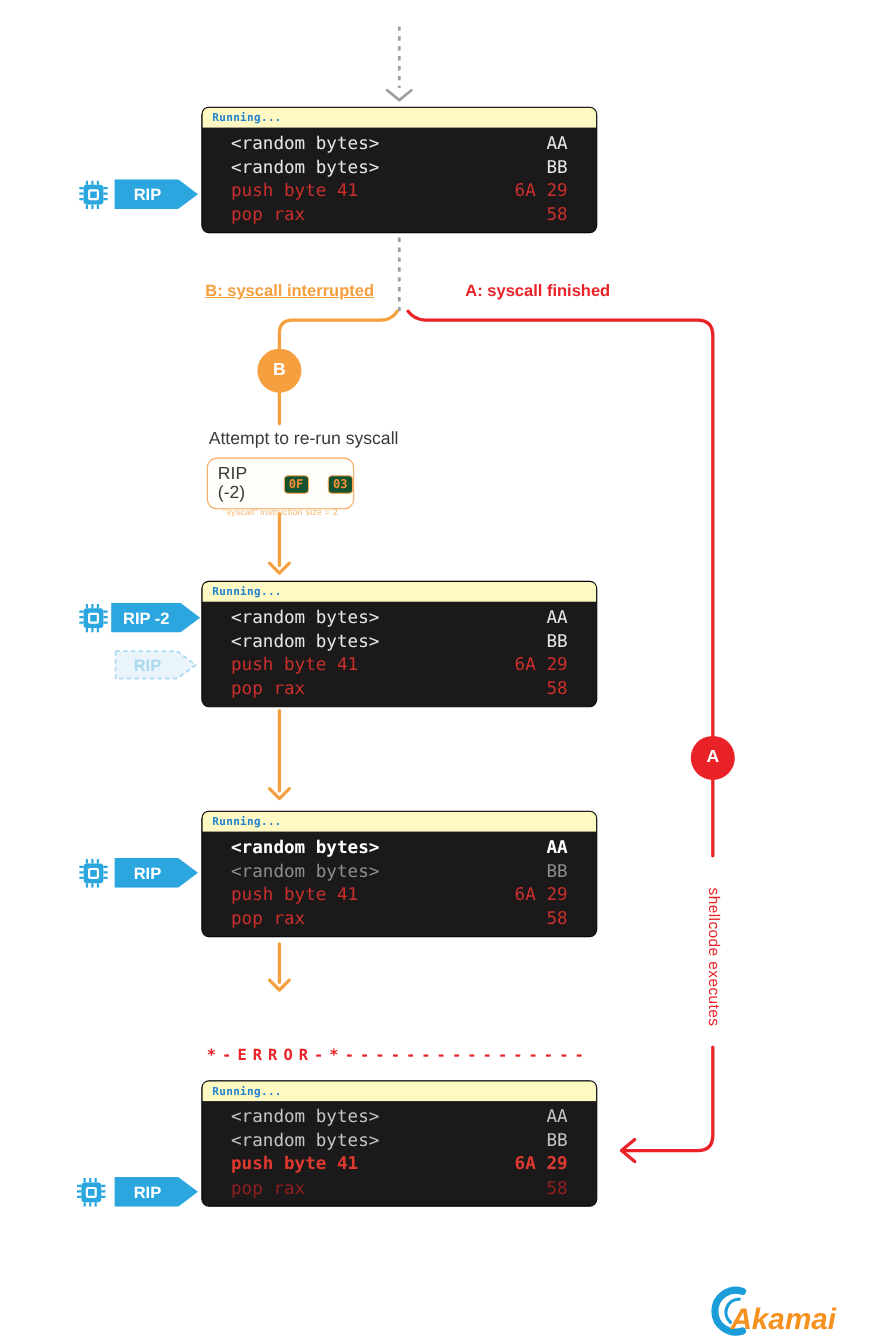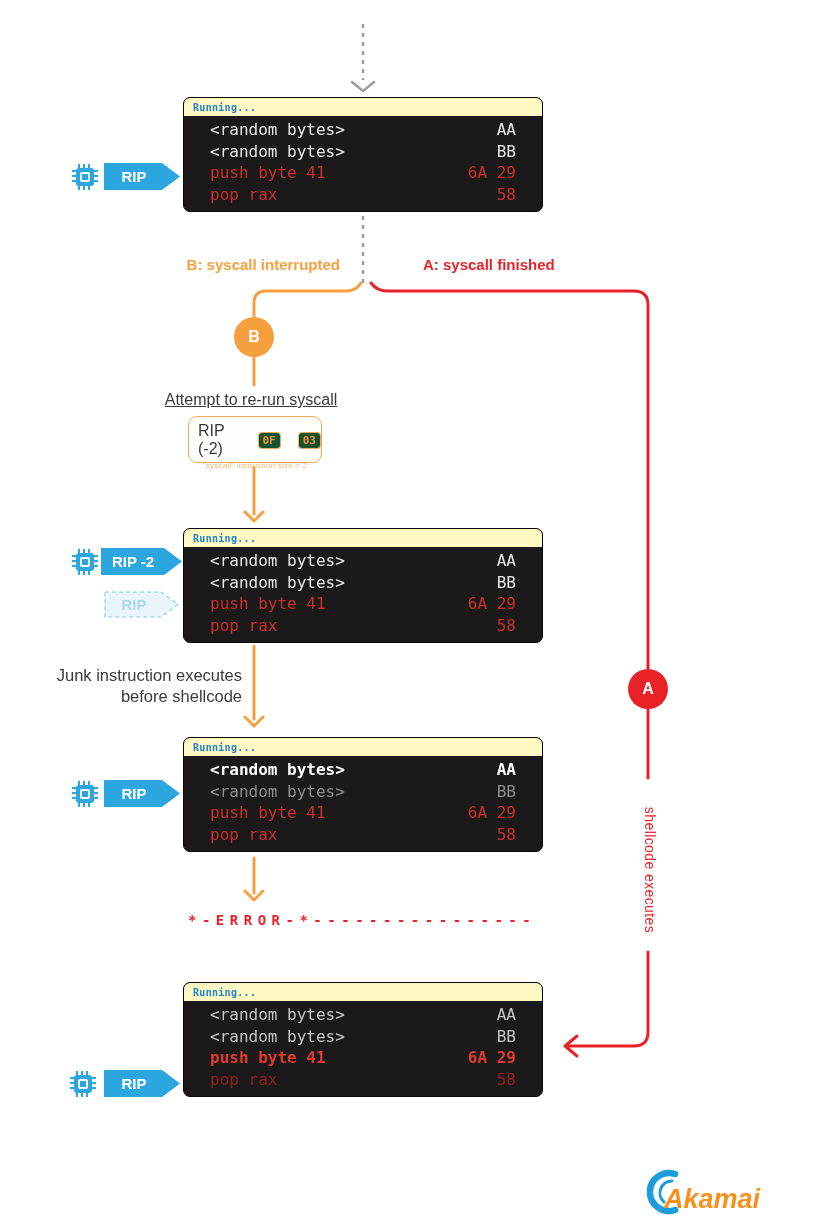--- a/index.html
+++ b/index.html
@@ -22,27 +22,27 @@
 
   
   .abs{position:absolute;}
   .circle-node{position:absolute;width:40px;height:40px;border-radius:50%;
                color:#fff;font:bold 16px/40px "Liberation Sans",sans-serif;text-align:center;}
   .b-node{background:#F59F3F;left:234px;top:317px;}
   .a-node{background:#E92228;left:628px;top:669px;}
 
   .lbl{position:absolute;}
   .branch-b{left:140px;top:256px;width:200px;text-align:right;
-            font:bold 15px "Liberation Sans",sans-serif;color:#F59F3F;}
+            font:bold 15px "Liberation Sans",sans-serif;color:#F59F3F;text-decoration:underline;}
   .branch-a{left:423px;top:256px;font:bold 15px "Liberation Sans",sans-serif;color:#E92228;}
-  .attempt{left:131px;top:391px;width:240px;text-align:center;
-           font:16px "Liberation Sans",sans-serif;color:#3a3a3a;text-decoration:underline;}
+  .attempt{left:156px;top:391px;width:240px;text-align:center;
+           font:16px "Liberation Sans",sans-serif;color:#3a3a3a;}
   .junk{left:28px;top:665px;width:214px;text-align:right;
         font:16.5px/21px "Liberation Sans",sans-serif;color:#3a3a3a;}
-  .error-line{left:188px;top:912px;font:bold 14px "DejaVu Sans Mono",monospace;
+  .error-line{left:188px;top:952px;font:bold 14px "DejaVu Sans Mono",monospace;
               letter-spacing:5.5px;color:#E92228;white-space:pre;}
   .shellcode{left:563px;top:860px;width:170px;height:20px;text-align:center;
              font:14px "Liberation Sans",sans-serif;color:#E92228;
              transform:rotate(90deg);letter-spacing:.4px;}
 
   
   .ripbox{position:absolute;left:188px;top:416px;width:134px;height:47px;
           border:1.5px solid #F5A85A;border-radius:9px;background:#fffefb;box-sizing:border-box;}
   .ripbox-top{display:flex;align-items:center;gap:17px;padding:5px 0 0 9px;}
   .ripbox-label{font:16px "Liberation Sans",sans-serif;color:#3a3a3a;}
@@ -168,24 +168,20 @@
   </svg>
   <svg class="abs" style="left:101px;top:548px;" width="81" height="27" viewBox="0 0 81 27">
     <polygon points="0,0 63,0 81,13.5 63,27 0,27" fill="#2BA6DF"></polygon>
     <text x="32" y="19" text-anchor="middle" fill="#fff" font-family="Liberation Sans, sans-serif" font-size="15" font-weight="bold">RIP -2</text>
   </svg>
   <svg class="abs" style="left:104px;top:591px;" width="76" height="27" viewBox="0 0 76 27">
     <polygon points="1,1 57,1 74,13.5 57,26 1,26" fill="#eaf4fb" stroke="#a9d7ef" stroke-width="1.6" stroke-dasharray="4 3"></polygon>
     <text x="30" y="19" text-anchor="middle" fill="#a9d7ef" font-family="Liberation Sans, sans-serif" font-size="15" font-weight="bold">RIP</text>
   </svg>
 
-  <div class="lbl junk">
-    <div>Junk instruction executes</div>
-    <div>before shellcode</div>
-  </div>
 
   <div class="terminal" style="top:737px;">
     <div class="term-title">Running...</div>
     <div class="term-body">
       <div class="trow c-wb">
         <span>&lt;random bytes&gt;</span>
         <span>AA</span></div>
       <div class="trow c-g">
         <span>&lt;random bytes&gt;</span>
         <span>BB</span></div>

